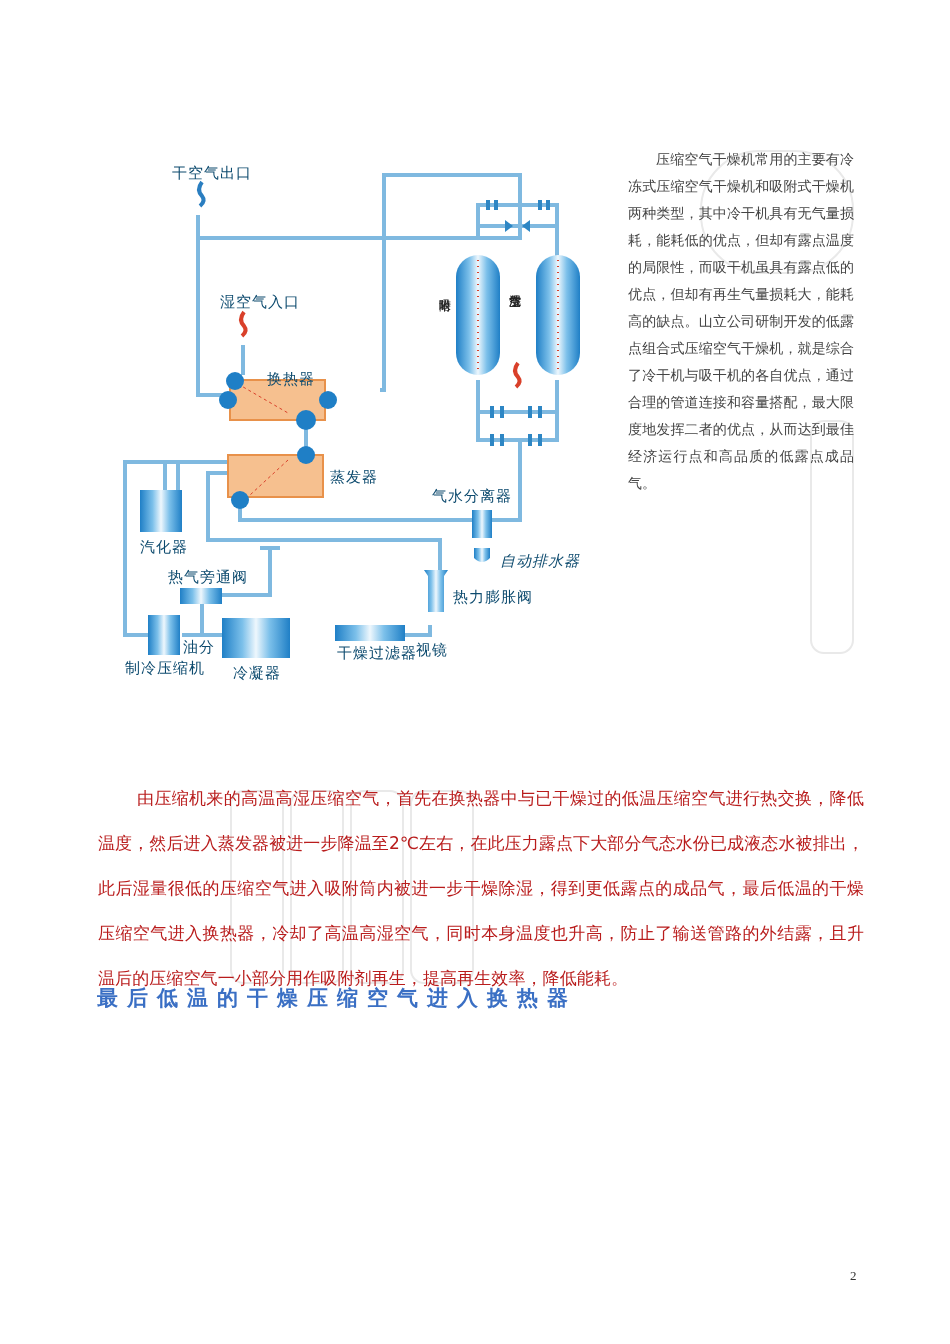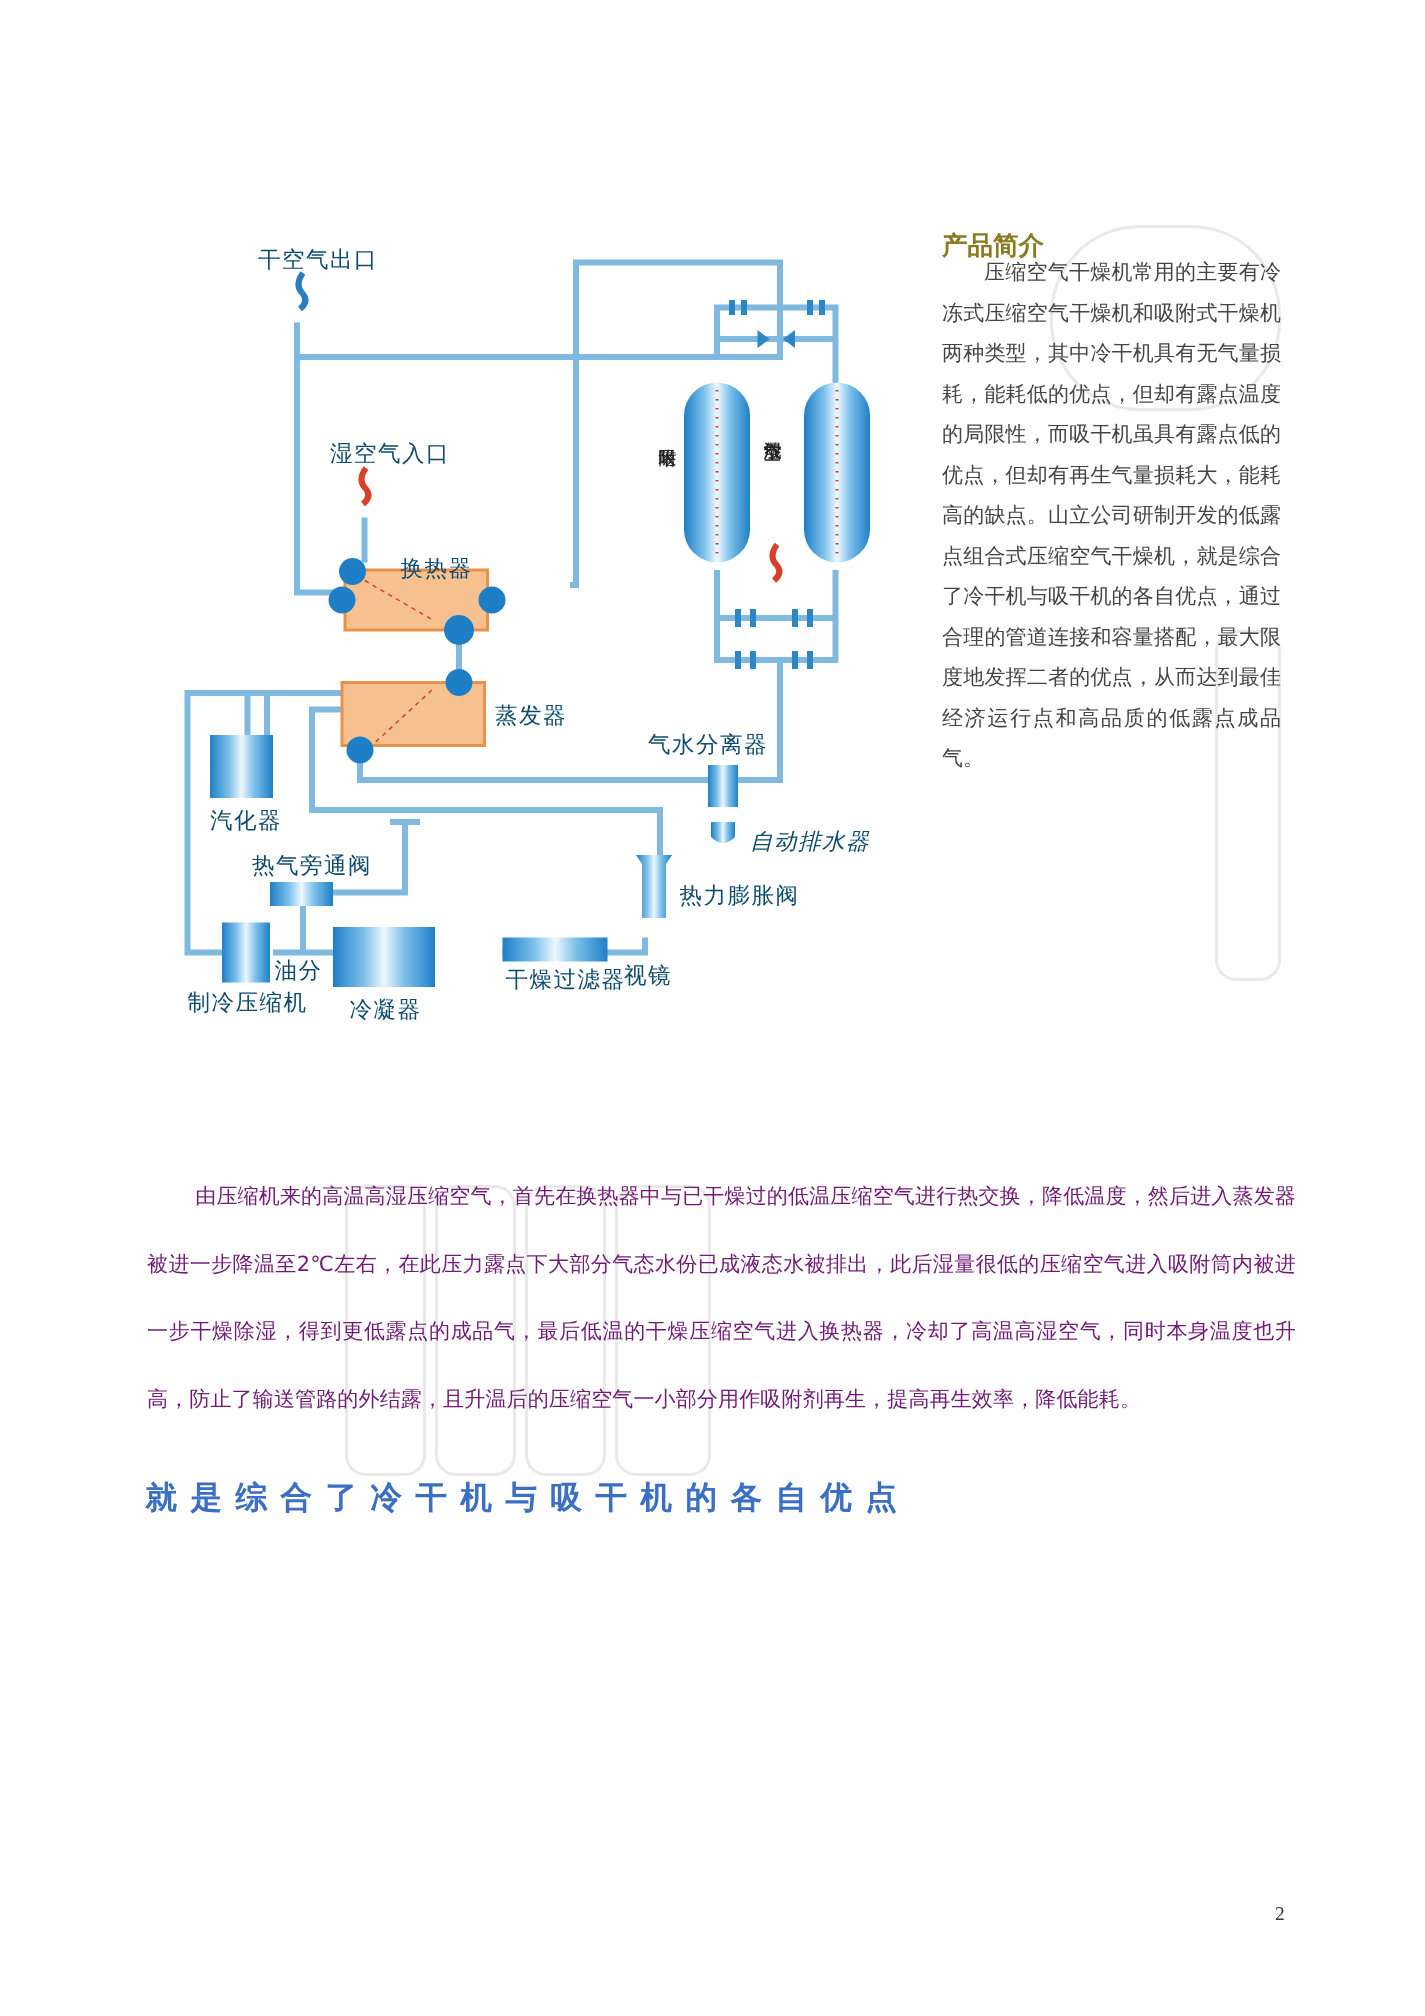--- a/index.html
+++ b/index.html
@@ -10,21 +10,21 @@
   .dlabel { position: absolute; font-size: 15px; color: #0c4a6e; white-space: nowrap; letter-spacing: 1px; }
   .vlabel { position: absolute; font-size: 12px; color: #222; writing-mode: vertical-rl; letter-spacing: 0; }
 
   .intro { position: absolute; left: 628px; top: 152px; width: 226px; }
   .section-title { font-weight: bold; color: #8a7a22; font-size: 17px; }
   .intro-text { font-size: 14px; line-height: 27px; color: #444; margin-top: -6px; text-indent: 2em; text-align: justify; }
 
   .watermark { position: absolute; border: 2px solid #e9e9e9; border-radius: 14px; }
 
   .principle { position: absolute; left: 98px; top: 772px; width: 766px; }
-  .principle-text { font-size: 14px; line-height: 45px; color: #701a75; text-indent: 2.3em; margin-top: 4px; text-align: justify; letter-spacing: 0.1px; }
+  .principle-text { font-size: 17px; line-height: 45px; color: #b91c1c; text-indent: 2.3em; margin-top: 4px; text-align: justify; letter-spacing: 0.1px; }
 
   .flow-title { position: absolute; left: 97px; top: 984px; font-size: 21px; color: #3a6fc4; letter-spacing: 9px; font-weight: bold; }
   .page-number { position: absolute; left: 850px; top: 1268px; font-family: "Liberation Serif", serif; font-size: 13px; color: #333; }
 </style>
 </head>
 <body>
 
 <div class="watermark" style="left:700px;top:150px;width:150px;height:120px;border-radius:60px;"></div>
 <div class="watermark" style="left:810px;top:420px;width:40px;height:230px;"></div>
 <div class="watermark" style="left:230px;top:790px;width:50px;height:190px;"></div>
@@ -141,23 +141,22 @@
   <span class="dlabel" style="left:58px;top:418px;">热气旁通阀</span>
   <span class="dlabel" style="left:343px;top:438px;text-align:right;">热力膨胀阀</span>
   <span class="dlabel" style="left:73px;top:488px;">油分</span>
   <span class="dlabel" style="left:15px;top:509px;">制冷压缩机</span>
   <span class="dlabel" style="left:123px;top:514px;">冷凝器</span>
   <span class="dlabel" style="left:227px;top:494px;">干燥过滤器</span>
   <span class="dlabel" style="left:306px;top:491px;">视镜</span>
 </div>
 
 <div class="intro">
-  <div class="section-title">产品简介</div>
   <div class="intro-text">压缩空气干燥机常用的主要有冷冻式压缩空气干燥机和吸附式干燥机两种类型，其中冷干机具有无气量损耗，能耗低的优点，但却有露点温度的局限性，而吸干机虽具有露点低的优点，但却有再生气量损耗大，能耗高的缺点。山立公司研制开发的低露点组合式压缩空气干燥机，就是综合了冷干机与吸干机的各自优点，通过合理的管道连接和容量搭配，最大限度地发挥二者的优点，从而达到最佳经济运行点和高品质的低露点成品气。</div>
 </div>
 
 <div class="principle">
   <div class="principle-text">由压缩机来的高温高湿压缩空气，首先在换热器中与已干燥过的低温压缩空气进行热交换，降低温度，然后进入蒸发器被进一步降温至2℃左右，在此压力露点下大部分气态水份已成液态水被排出，此后湿量很低的压缩空气进入吸附筒内被进一步干燥除湿，得到更低露点的成品气，最后低温的干燥压缩空气进入换热器，冷却了高温高湿空气，同时本身温度也升高，防止了输送管路的外结露，且升温后的压缩空气一小部分用作吸附剂再生，提高再生效率，降低能耗。</div>
 </div>
 
-<div class="flow-title">就是综合了冷干机与吸干机的各自优点</div>
+<div class="flow-title">最后低温的干燥压缩空气进入换热器</div>
 
 <div class="page-number">2</div>
 
 </body></html>

